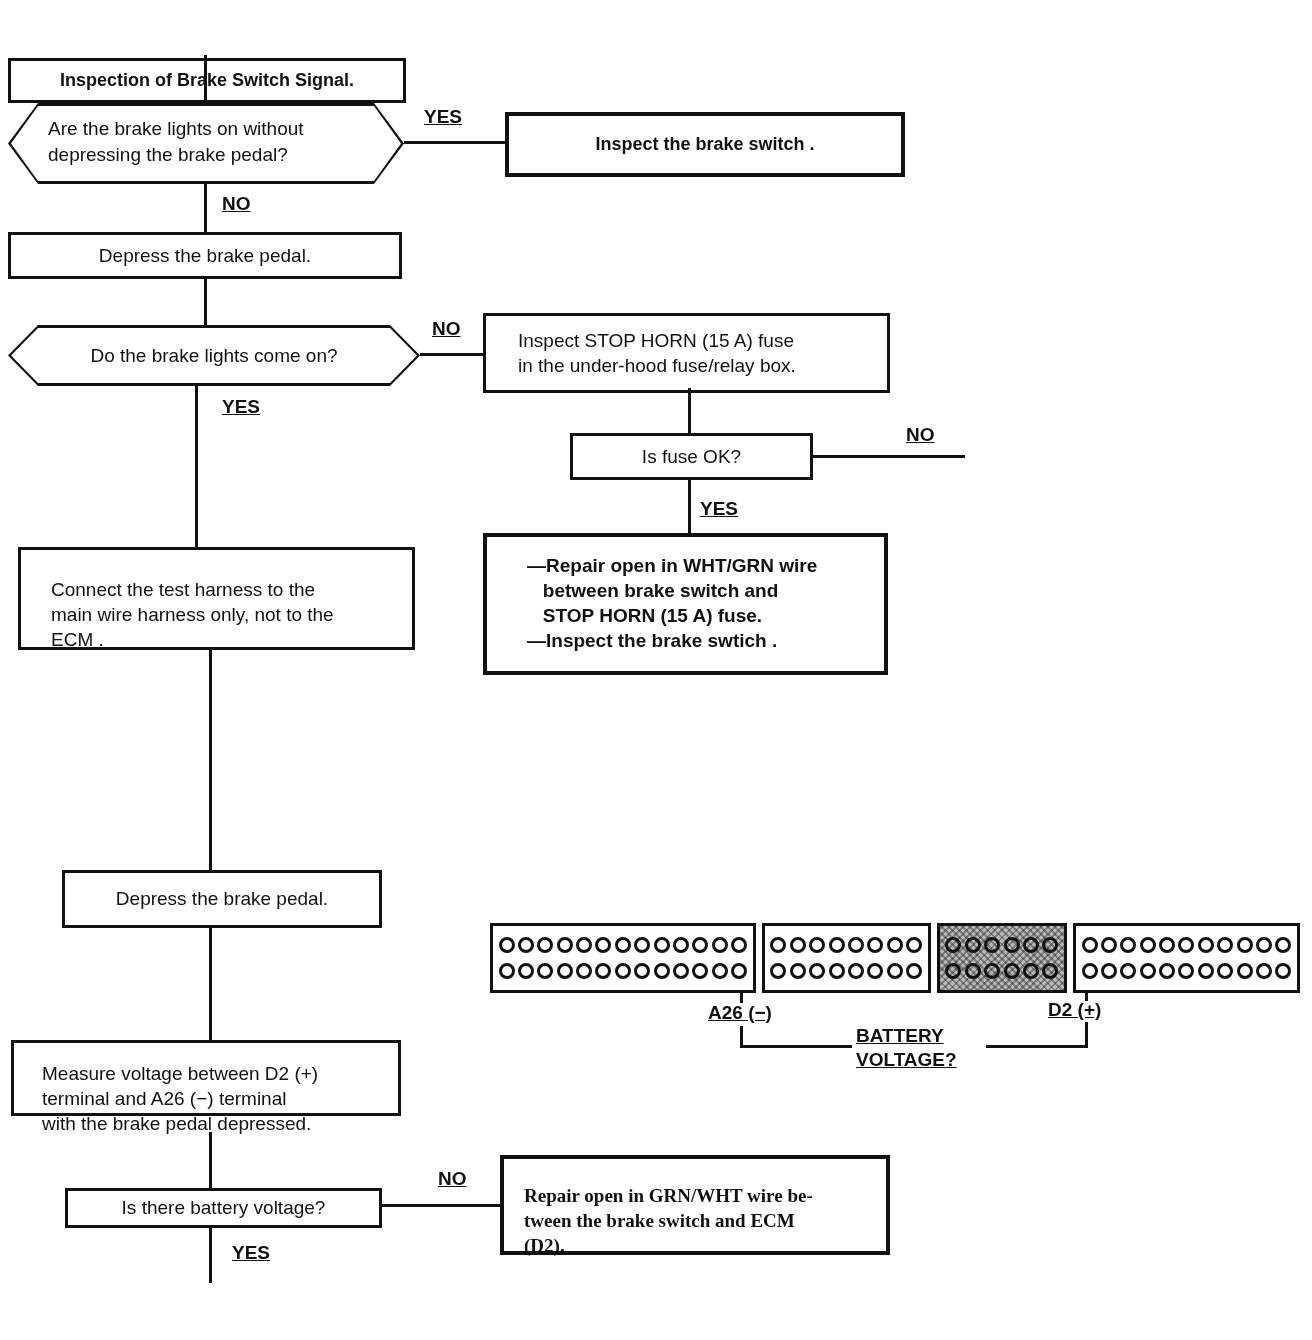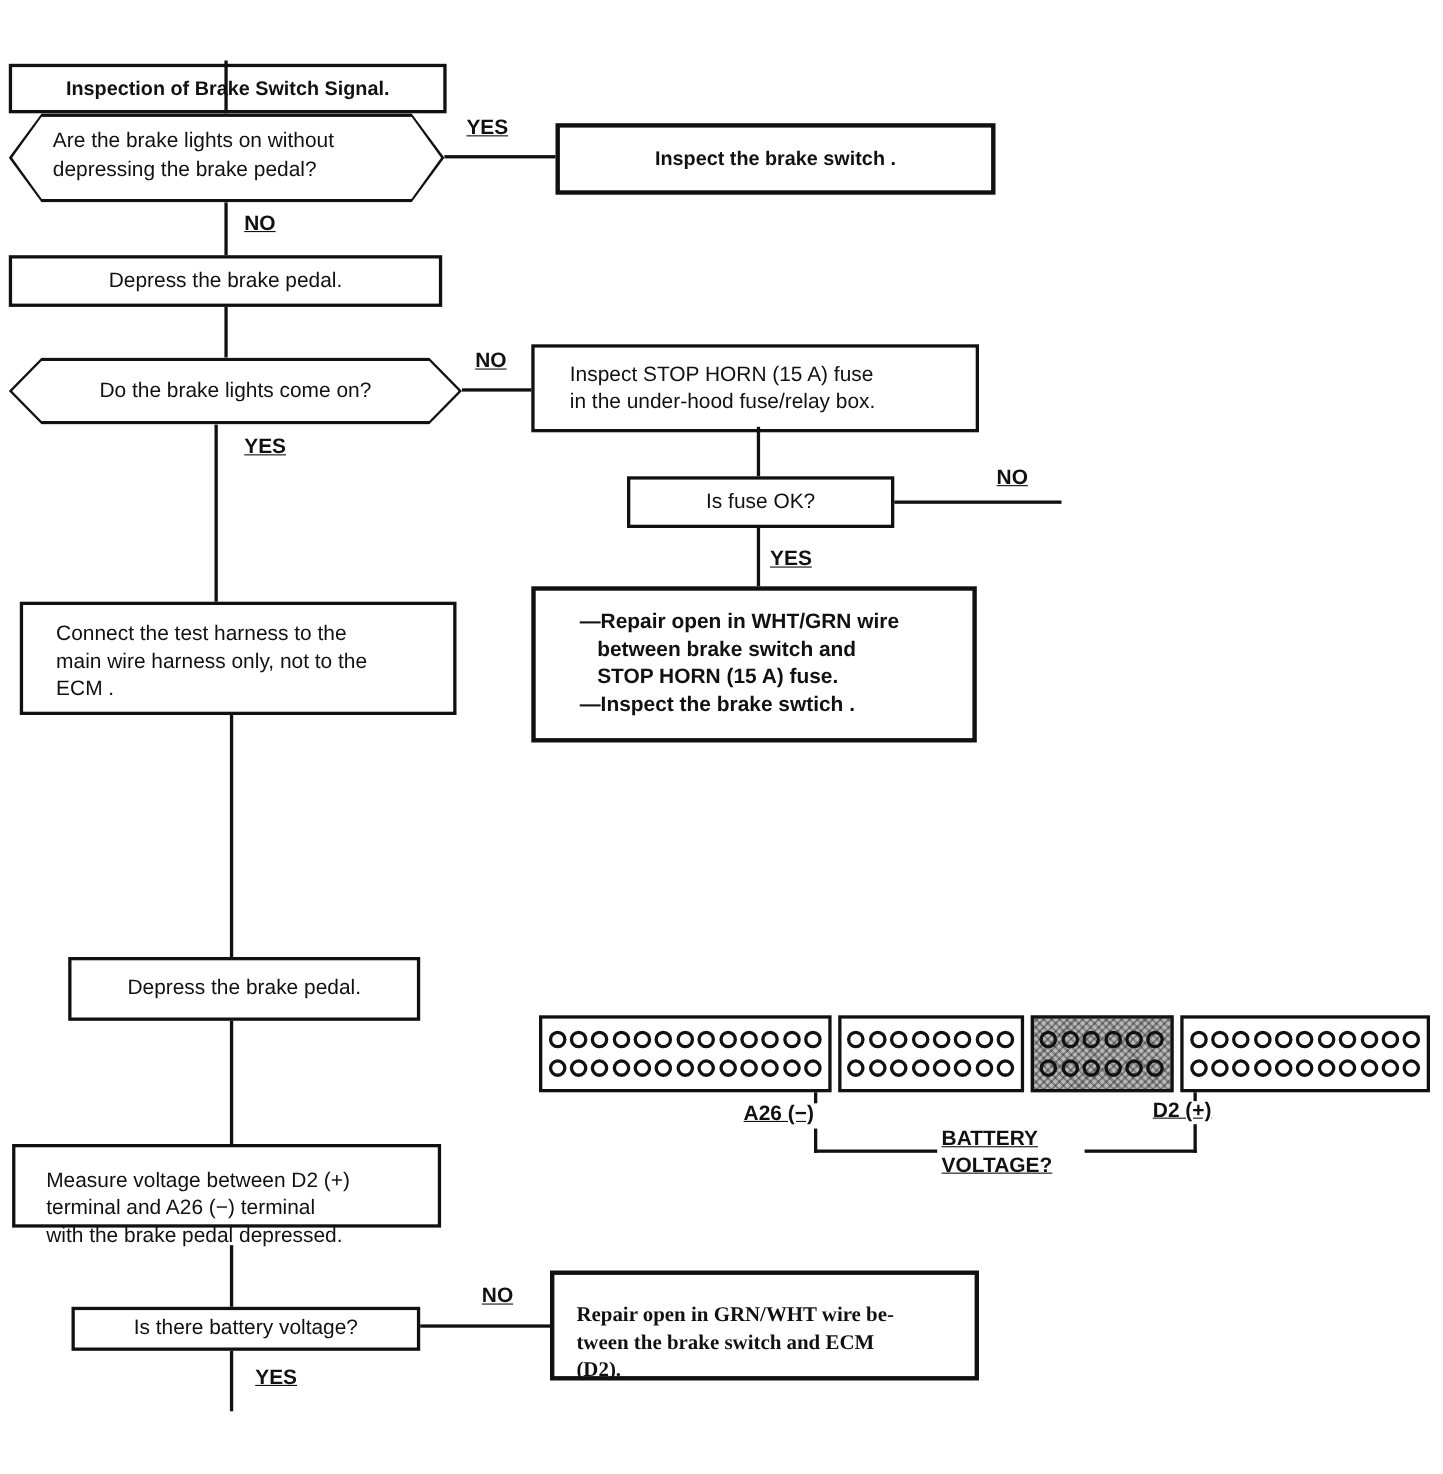--- a/index.html
+++ b/index.html
@@ -61,21 +61,21 @@
 in the under-hood fuse/relay box.</div>
 
   <div class="box center" style="left:570px;top:433px;width:243px;height:47px;">Is fuse OK?</div>
 
 
   <div class="box bold b4" style="left:483px;top:533px;width:405px;height:142px;padding:16px 12px 0 40px;">—Repair open in WHT/GRN wire
    between brake switch and
    STOP HORN (15 A) fuse.
 —Inspect the brake swtich .</div>
 
-  <div class="box" style="left:18px;top:547px;width:397px;height:103px;padding:14px 0 0 30px;">Connect the test harness to the
+  <div class="box" style="left:18px;top:547px;width:397px;height:103px;padding:27px 0 0 30px;">Connect the test harness to the
 main wire harness only, not to the
 ECM .</div>
 
   <div class="box center" style="left:62px;top:870px;width:320px;height:58px;">Depress the brake pedal.</div>
 
   <div class="connector" style="left:490px;top:923px;width:810px;height:70px;">
       <div class="conn-section" style="flex-grow: 13;">
         <div class="conn-row">
           <span class="pin"></span>
           <span class="pin"></span>
@@ -171,21 +171,21 @@
           <span class="pin"></span>
           <span class="pin"></span>
           <span class="pin"></span>
           <span class="pin"></span>
           <span class="pin"></span>
         </div>
       </div>
     </div>
 
   <div class="vline" style="left:740px;top:993px;height:10px;"></div>
-  <div class="lbl" style="left:676px;top:1002px;">A26 (−)</div>
+  <div class="lbl" style="left:708px;top:1002px;">A26 (−)</div>
   <div class="vline" style="left:740px;top:1026px;height:22px;"></div>
   <div class="hline" style="left:740px;top:1045px;width:112px;"></div>
   <div class="lbl" style="left:856px;top:1024px;line-height:1.25;">BATTERY
 VOLTAGE?</div>
   <div class="hline" style="left:986px;top:1045px;width:102px;"></div>
   <div class="vline" style="left:1085px;top:1022px;height:26px;"></div>
   <div class="lbl" style="left:1048px;top:999px;">D2 (+)</div>
   <div class="vline" style="left:1085px;top:993px;height:8px;"></div>
 
   <div class="box" style="left:11px;top:1040px;width:390px;height:76px;padding:18px 0 0 28px;">Measure voltage between D2 (+)

